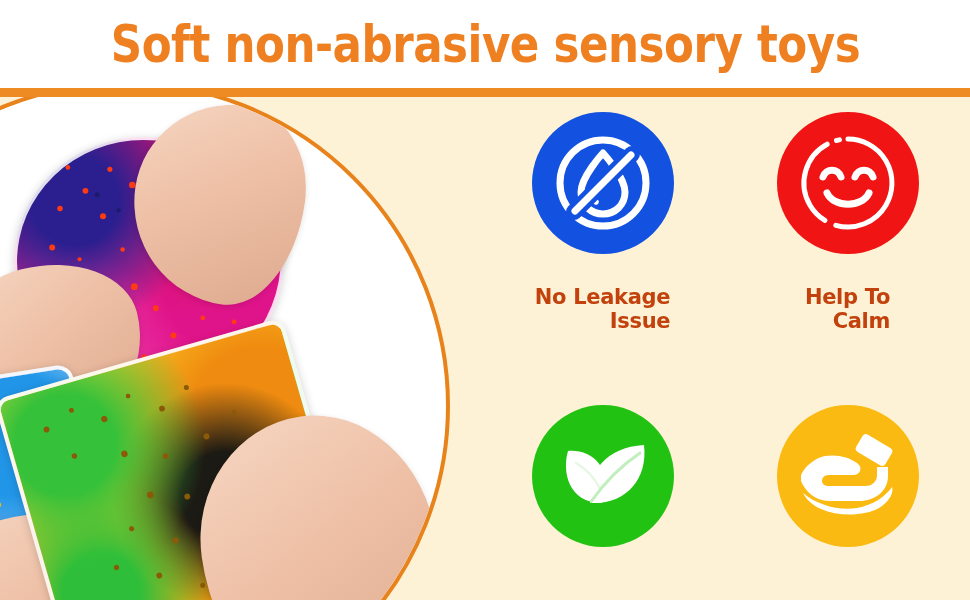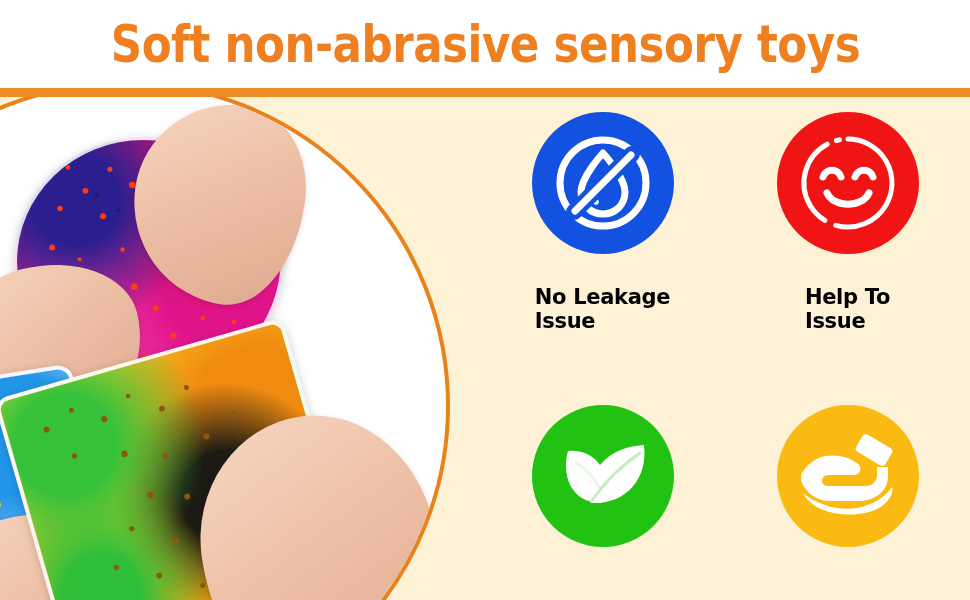--- a/index.html
+++ b/index.html
@@ -130,26 +130,26 @@
   }
   .feature { display:flex; flex-direction:column; align-items:center; width:100%; }
   .icon-badge {
     width:142px; height:142px; border-radius:50%;
     display:flex; align-items:center; justify-content:center;
     box-shadow:0 0 0 4px #FDF2D5;
   }
   .icon-badge svg { display:block; }
   .feature-label {
     margin-top:32px;
-    text-align:left;
+    text-align:right;
     font-family:"DejaVu Sans", sans-serif;
     font-weight:700;
     font-size:21px;
     line-height:1.12;
-    color:#000000;
+    color:#c2410c;
     letter-spacing:-0.3px;
     white-space:pre-line;
   }
   .f-row2 .icon-badge { margin-top:4px; }
 </style>
 </head>
 <body>
 
 <div class="page">
 
@@ -304,21 +304,21 @@
     <div class="feature">
       <div class="icon-badge" style="background:#F01414">
         <svg width="108" height="108" viewBox="0 0 108 108">
           <path d="M54 10 A44 44 0 1 1 53.9 10" fill="none" stroke="#ffffff" stroke-width="5" stroke-linecap="round" stroke-dasharray="150 12 92 10 3 9"></path>
           <path d="M29 48 C32 39 44 39 47 48" fill="none" stroke="#ffffff" stroke-width="7" stroke-linecap="round"></path>
           <path d="M61 48 C64 39 76 39 79 48" fill="none" stroke="#ffffff" stroke-width="7" stroke-linecap="round"></path>
           <path d="M33 64 C40 79 68 79 75 64" fill="none" stroke="#ffffff" stroke-width="7" stroke-linecap="round"></path>
         </svg>
       </div>
       <div class="feature-label">Help To
-Issue</div>
+Calm</div>
     </div>
 
     <div class="feature f-row2">
       <div class="icon-badge" style="background:#22C212">
         <svg width="102" height="102" viewBox="0 0 102 102">
           <path d="M50 78 C16 78 10 46 16 26 C38 24 56 40 52 62 Z" fill="#ffffff"></path>
           <path d="M92 20 C54 22 34 48 38 78 C74 80 96 54 92 20 Z" fill="#ffffff"></path>
           <path d="M24 38 C34 44 42 52 47 62" fill="none" stroke="#e6f7e3" stroke-width="2.4" stroke-linecap="round"></path>
           <path d="M38 78 C52 58 70 40 88 28" fill="none" stroke="#22C212" stroke-width="3" stroke-linecap="round" opacity="0.28"></path>
         </svg>

